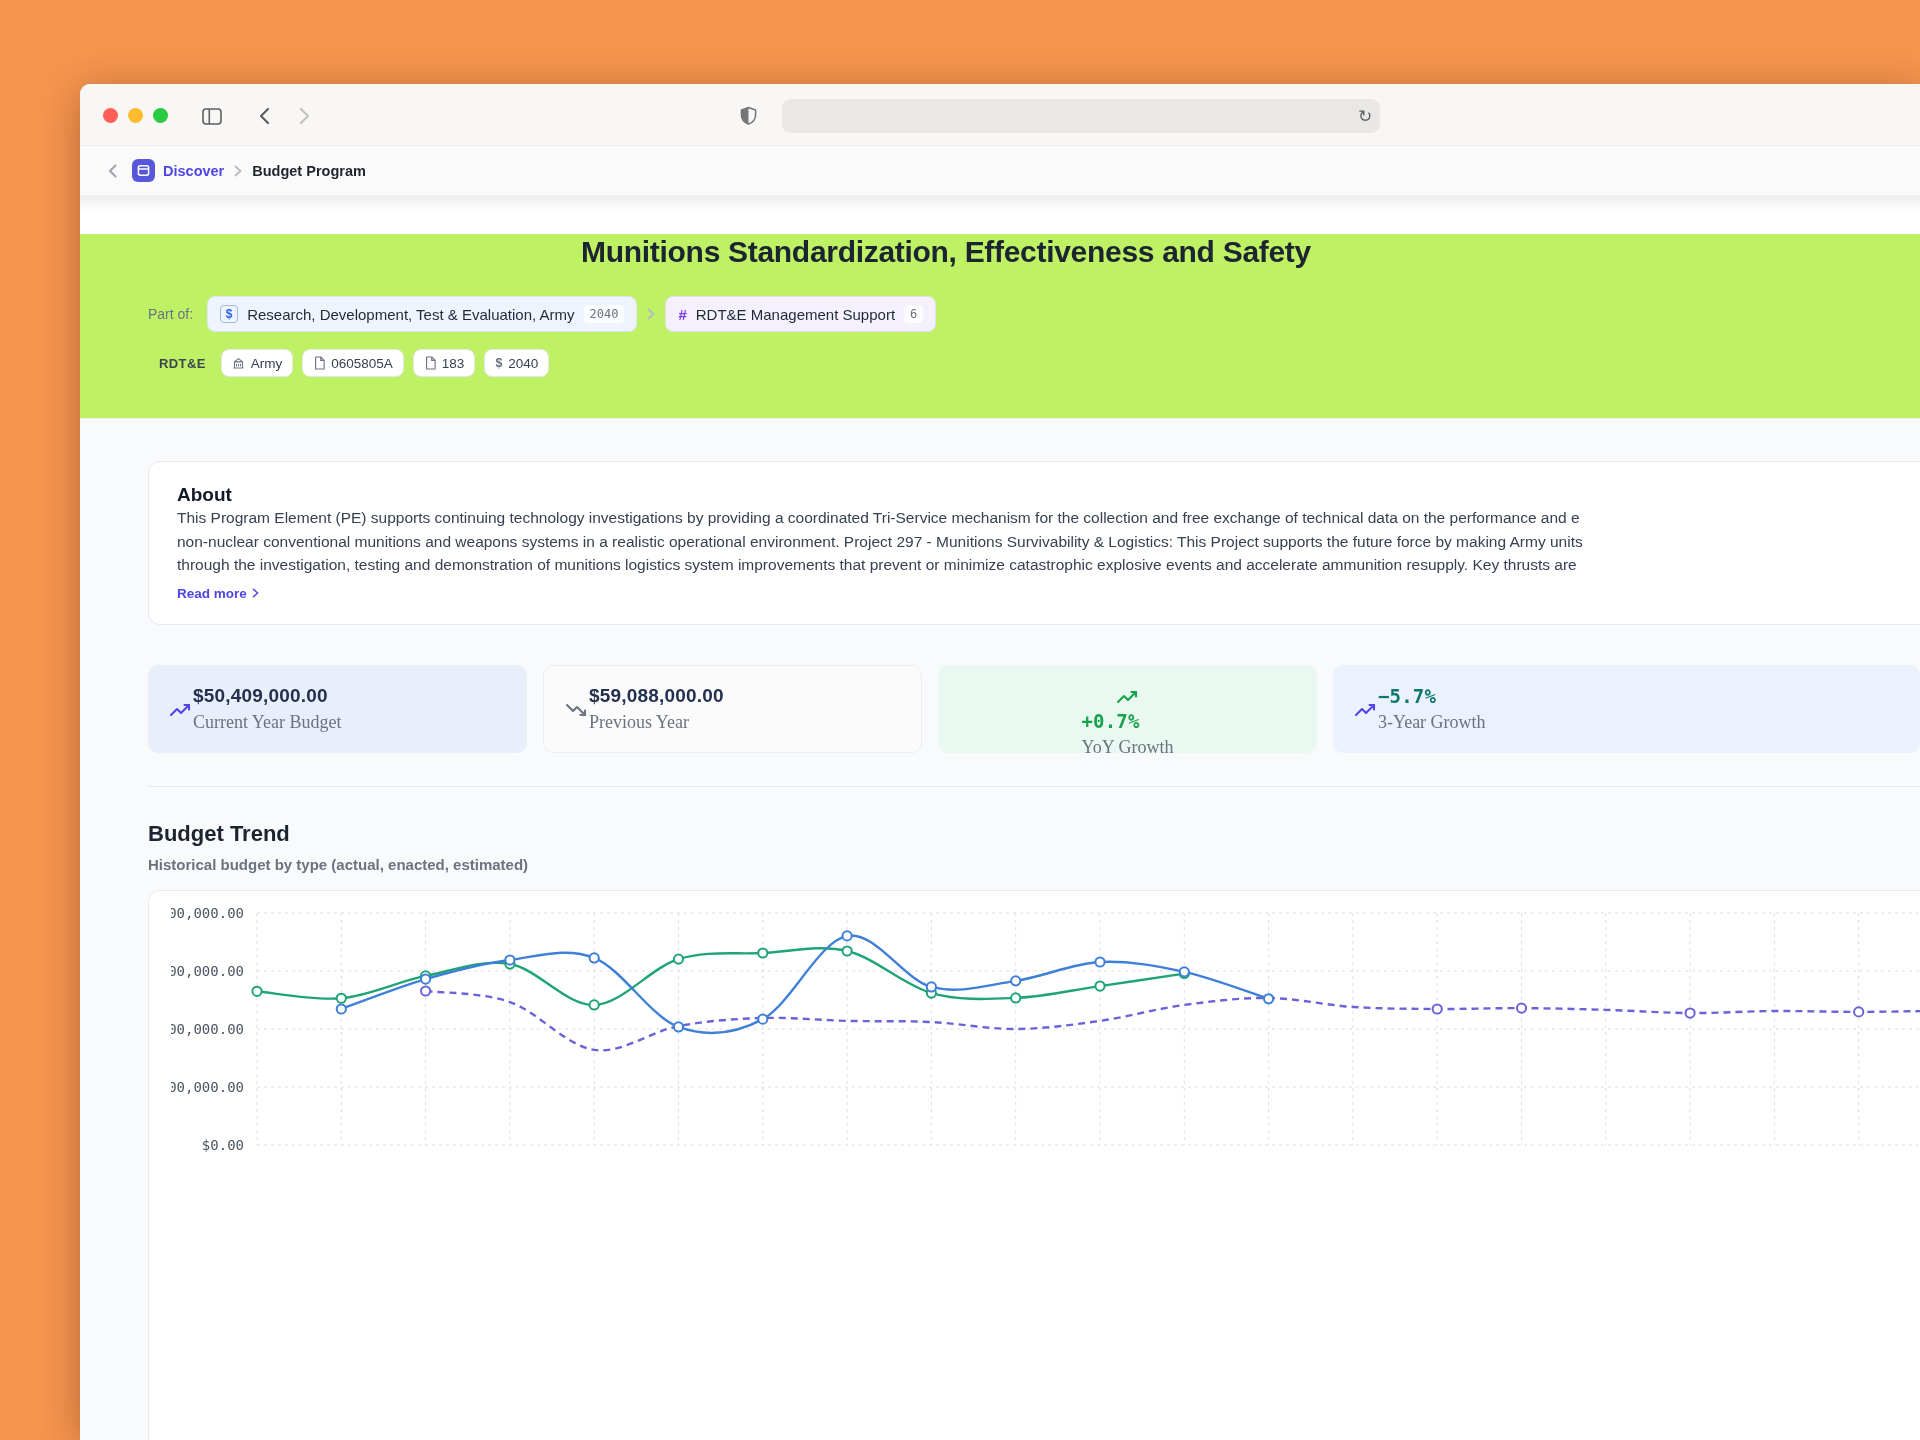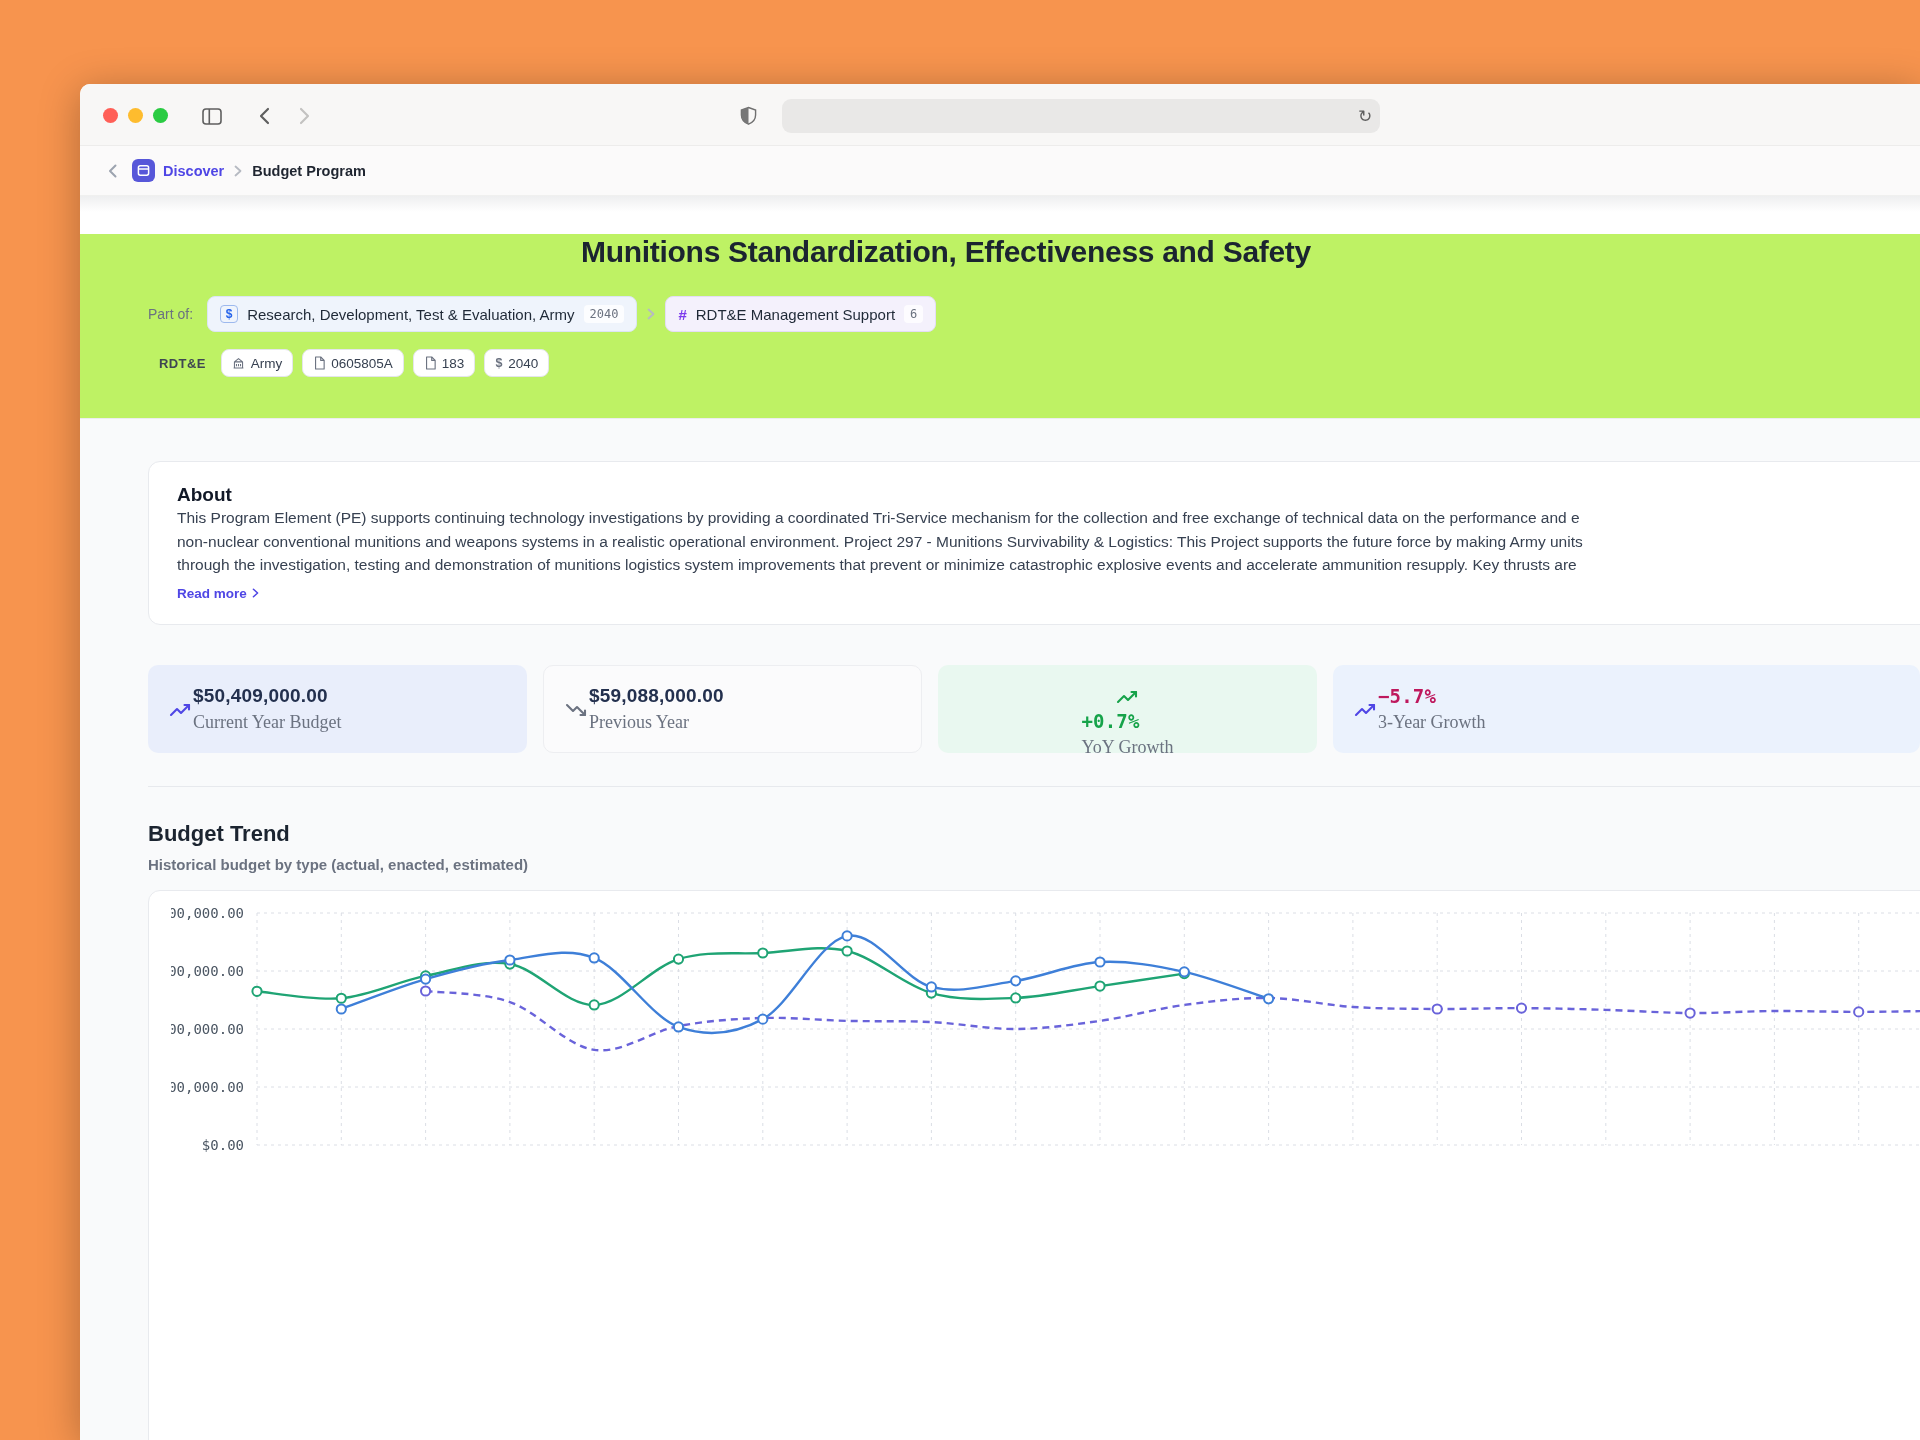--- a/index.html
+++ b/index.html
@@ -72,21 +72,21 @@
   .stats-row { margin-top:40px; display:flex; gap:16px; }
   .stat { height:88px; border-radius:10px; padding:17px 20px; display:flex; align-items:center; gap:1px; }
   .stat.w { width:387px; } .stat.wide { width:600px; }
   .tone-indigo { background:#E9EEFB; }
   .tone-neutral { background:#FBFBFC; border:1px solid #EDEEF1; }
   .tone-green { background:#E9F8F0;flex-direction:column; }
   .tone-blue { background:#EBF2FD; }
   .stat-ico { margin-top:3px; display:flex; }
   .stat-value { font-size:19px; font-weight:700; color:#23304E; letter-spacing:.2px; }
   .stat-value.mono-green { font-family:"DejaVu Sans Mono", monospace; color:#16A34A; }
-  .stat-value.mono-red { font-family:"DejaVu Sans Mono", monospace; color:#be185d; }
+  .stat-value.mono-red { font-family:"DejaVu Sans Mono", monospace; color:#0f766e; }
   .stat-label { margin-top:5px; font-size:18px; color:#6b7280;font-family:Liberation Serif, serif; }
 
   .section-divider { margin-top:33px; width:1800px; border-top:1px solid #E7E9ED; }
   .trend-heading { margin-top:34px; font-size:22px; font-weight:700; color:#1B2430; }
   .trend-sub { margin-top:9px; font-size:15px; color:#6b7280;font-weight:bold; }
 
   .chart-card { margin-top:17px; width:1800px; height:620px; background:#fff;
     border:1px solid #E8EAEE; border-radius:12px; position:relative; overflow:hidden; }
   .chart-svg { position:absolute; left:22px; top:0; }
   .grid { stroke:#DBDEE5; stroke-width:1; stroke-dasharray:3 4; }

